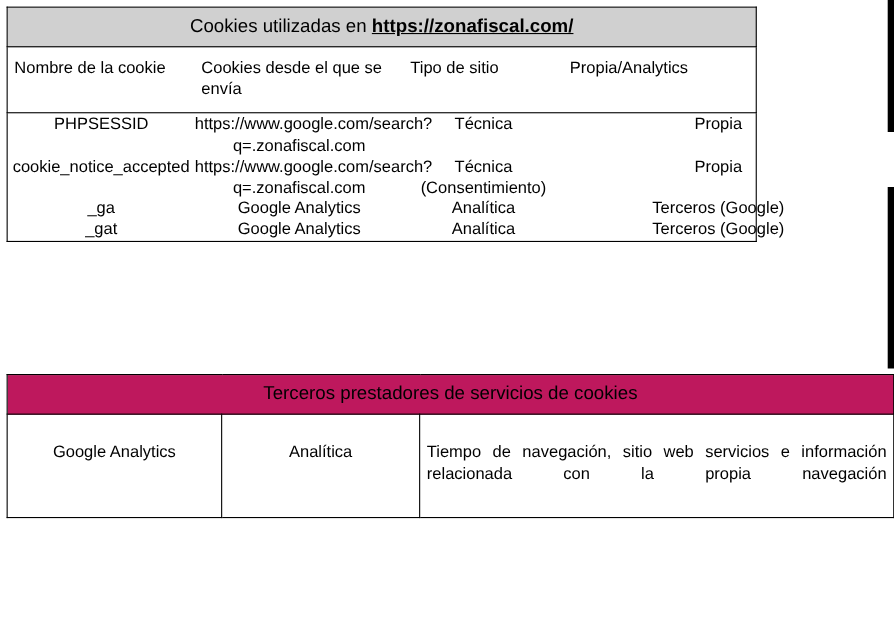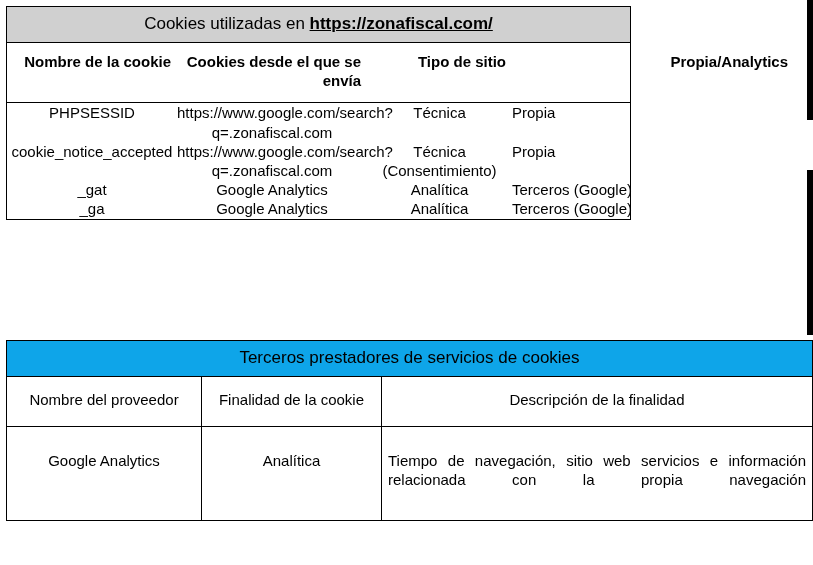--- a/index.html
+++ b/index.html
@@ -22,83 +22,82 @@
     width: 813px;
     height: 565px;
     background: #ffffff;
   }
 
   
   .table1 {
     position: absolute;
     left: 6px;
     top: 6px;
-    width: 625px;
+    width: 682px;
     border-collapse: collapse;
     table-layout: fixed;
     padding-left: 16px;
   }
   .table1 td, .table1 th {
     border: 1px solid #000000;
     padding: 0;
     vertical-align: top;
   }
   .t1-title-cell {
     background: #d0d0d0;
     text-align: center;
     font-size: 17px;
     padding: 7px 4px 8px 4px !important;
   }
   .t1-title-cell .link {
     font-weight: bold;
     text-decoration: underline;
   }
   .t1-head td {
-    text-align: right;
+    text-align: left;
     font-size: 15px;
     padding: 9px 6px 12px 6px !important;
     line-height: 1.25;
-    font-weight: bold;
   }
   .t1-body-wrap td {
     padding: 0 !important;
   }
   .inner1 {
     width: 100%;
     border-collapse: collapse;
     table-layout: fixed;
   }
   .inner1 td {
     border: none;
     font-size: 15px;
     line-height: 1.28;
     padding: 9px 4px 9px 4px;
     vertical-align: top;
   }
   .c-name { text-align: center; padding-left: 44px !important; }
   .c-serv { text-align: center; }
   .c-type { text-align: center; padding-left: 6px !important; }
-  .c-prop { text-align: left; }
+  .c-prop { text-align: center; }
 
   
   .table2 {
     position: absolute;
     left: 6px;
     top: 340px;
     width: 806px;
     border-collapse: collapse;
     table-layout: fixed;
   }
   .table2 td {
     border: 1px solid #000000;
     padding: 0;
     vertical-align: top;
   }
   .t2-title-cell {
-    background: #0ea5e9;
+    background: #be185d;
     text-align: center;
     font-size: 17px;
     padding: 7px 4px 8px 4px !important;
   }
   .t2-head td {
     text-align: center;
     font-size: 15px;
     line-height: 1.25;
     padding: 14px 6px 16px 6px !important;
   }
@@ -172,53 +171,48 @@
             <td class="c-type">Técnica</td>
             <td class="c-prop">Propia</td>
           </tr>
           <tr>
             <td class="c-name">cookie_notice_accepted</td>
             <td class="c-serv">https://www.google.com/search?q=.zonafiscal.com</td>
             <td class="c-type">Técnica (Consentimiento)</td>
             <td class="c-prop">Propia</td>
           </tr>
           <tr>
+            <td class="c-name">_ga</td>
+            <td class="c-serv">Google Analytics</td>
+            <td class="c-type">Analítica</td>
+            <td class="c-prop">Terceros (Google)</td>
+          </tr>
+          <tr>
             <td class="c-name">_gat</td>
             <td class="c-serv">Google Analytics</td>
             <td class="c-type">Analítica</td>
             <td class="c-prop" style="width:140px">Terceros (Google)</td>
-          </tr>
-          <tr>
-            <td class="c-name">_ga</td>
-            <td class="c-serv">Google Analytics</td>
-            <td class="c-type">Analítica</td>
-            <td class="c-prop">Terceros (Google)</td>
           </tr>
         </tbody>
             </table>
       </td>
     </tr>
   </tbody>
     </table>
 
   <table class="table2">
     <colgroup>
       <col style="width:195px">
       <col style="width:180px">
       <col style="width:431px">
     </colgroup>
     <tbody>
         <tr>
       <td class="t2-title-cell" colspan="3">Terceros prestadores de servicios de cookies</td>
     </tr>
-    <tr class="t2-head">
-      <td>Nombre del proveedor</td>
-      <td>Finalidad de la cookie</td>
-      <td>Descripción de la finalidad</td>
-    </tr>
     <tr class="t2-row">
       <td class="t2-prov">Google Analytics</td>
       <td class="t2-fin">Analítica</td>
       <td class="t2-desc">Tiempo de navegación, sitio web servicios e información relacionada con la propia navegación</td>
     </tr>
   </tbody>
     </table>
 
   <div class="edge-bar" style="top:0; height:120px;"></div>
   <div class="edge-bar" style="top:170px; height:165px;"></div>

